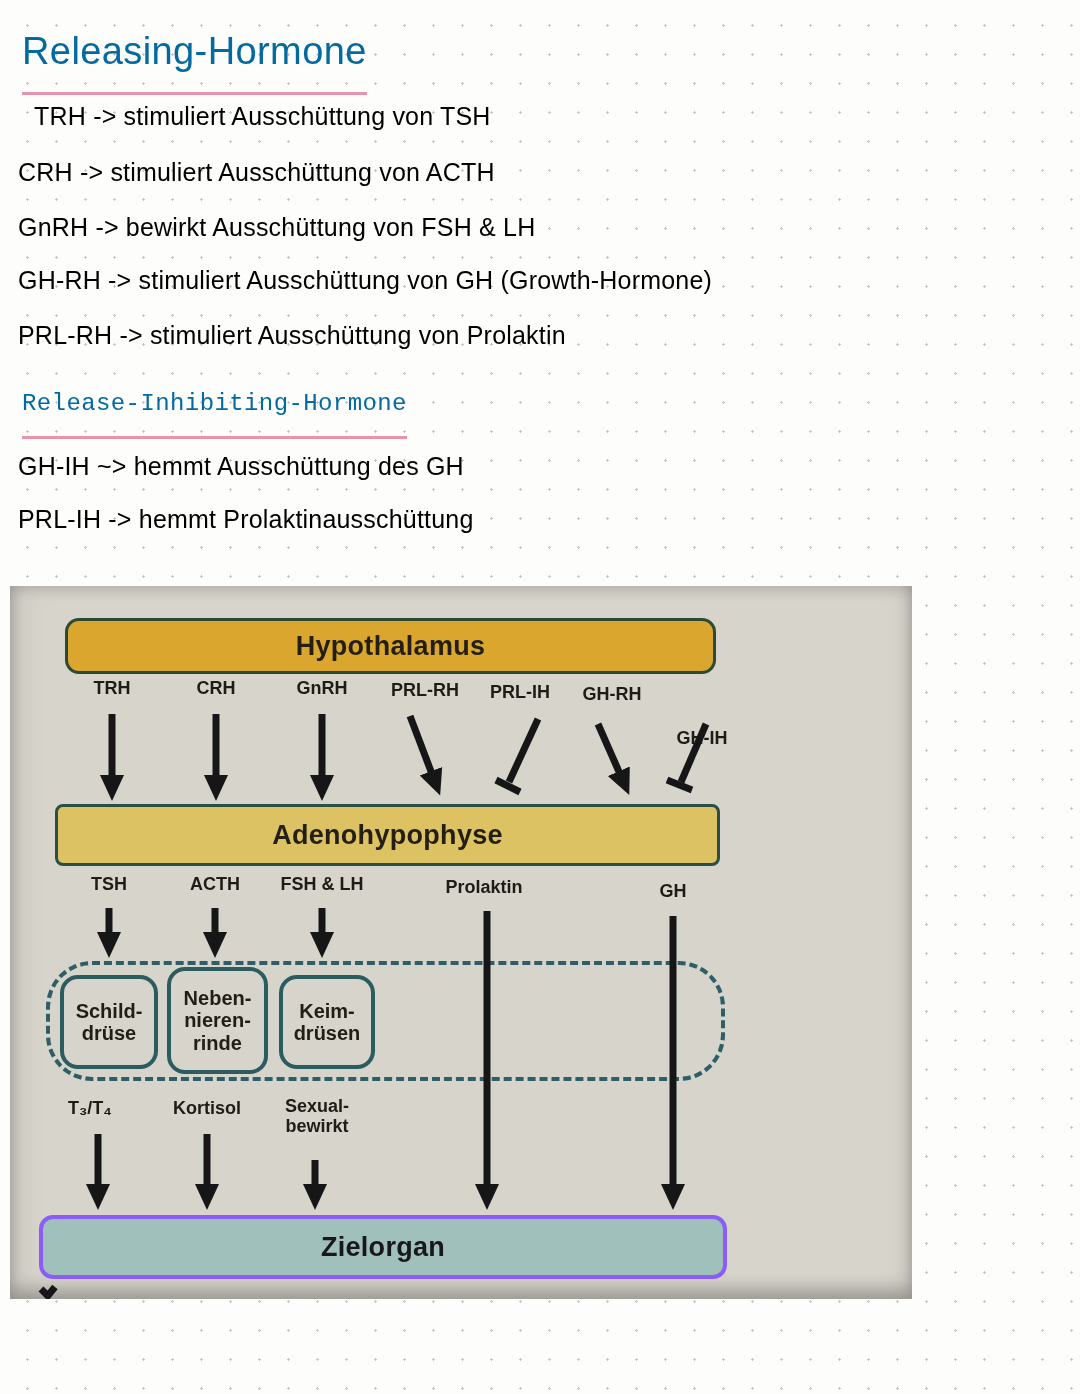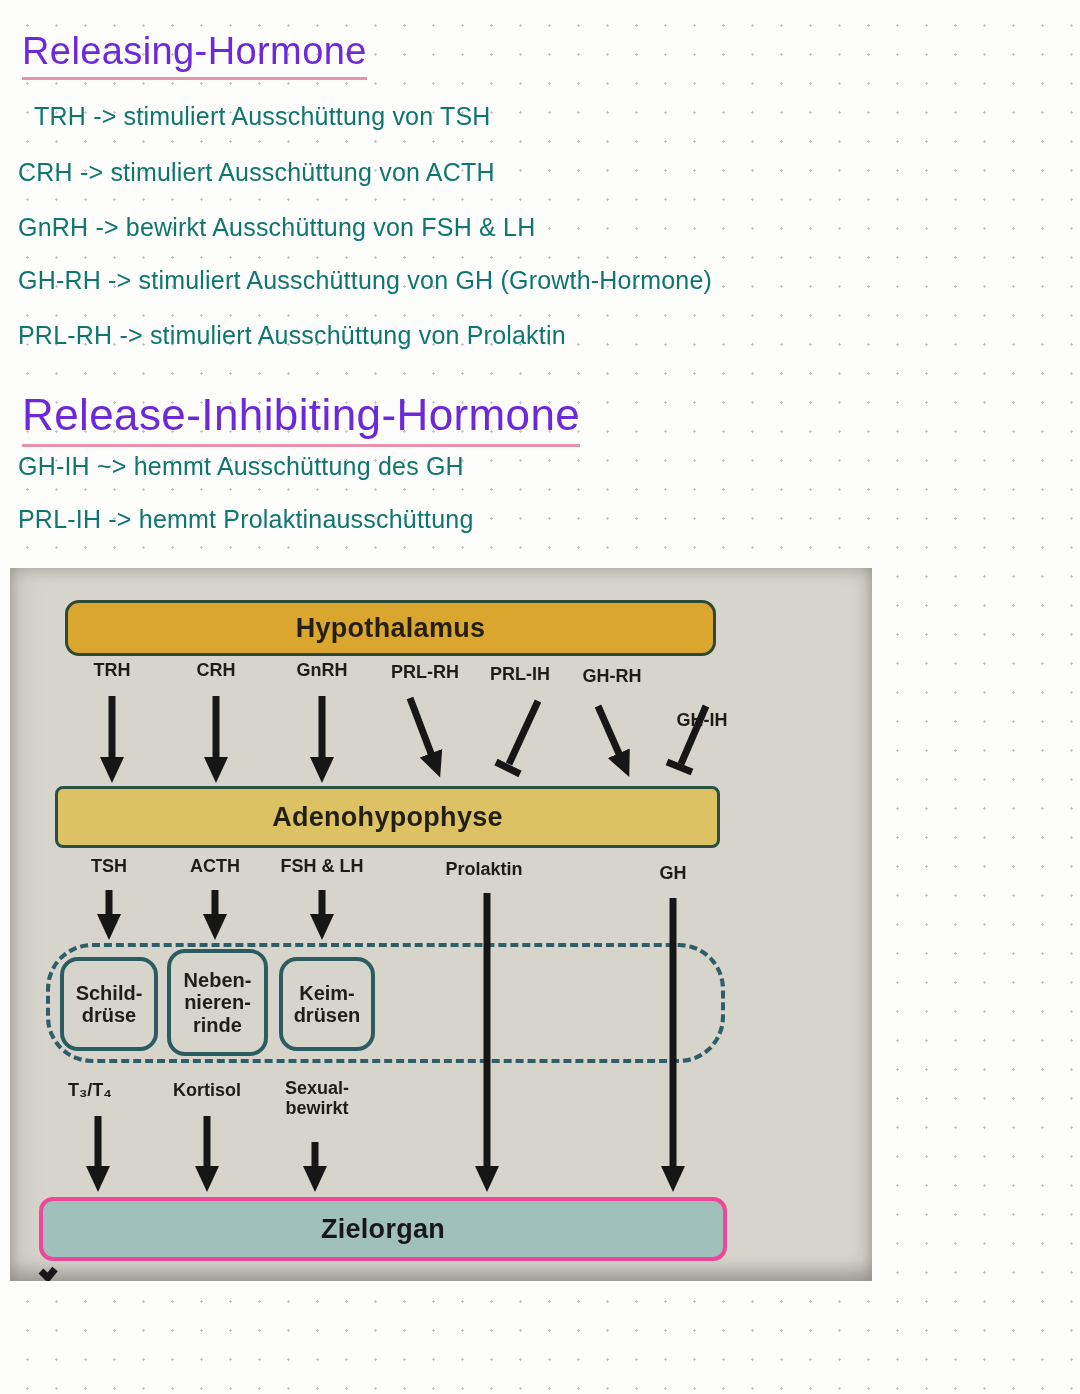--- a/index.html
+++ b/index.html
@@ -9,51 +9,52 @@
     background-image:radial-gradient(circle,#c6c6c6 1.15px, rgba(0,0,0,0) 1.4px);
     background-size:29px 29px;
     background-position:13px 11px;
     font-family:"Liberation Sans", sans-serif;
     overflow:hidden;
     position:relative;
   }
   
   .note{
     position:absolute;
-    color:#0f766e;
+    color:#000000;
     font-size:25px;
     letter-spacing:.2px;
     white-space:nowrap;
   }
   .heading{
     position:absolute;
-    color:#6d28d9;
+    color:#0369a1;
     font-size:38px;
     letter-spacing:.4px;
-    padding-bottom:4px;
+    padding-bottom:19px;
     border-bottom:3px solid #e694ab;
     white-space:nowrap;
   }
   
   .photo{
     position:absolute;
-    left:10px;top:568px;
+    left:10px;top:586px;
     width:862px;height:713px;
     background:#d7d4cc;
     box-shadow:inset 0 -12px 16px rgba(0,0,0,.20), inset 0 4px 12px rgba(0,0,0,.10), inset 14px 0 24px rgba(0,0,0,.06), inset -10px 0 20px rgba(0,0,0,.05);
+    padding-left:40px;
   }
   .bar{
     position:absolute;
     display:flex;align-items:center;justify-content:center;
     font-weight:bold;font-size:27px;color:#241f16;
     letter-spacing:.3px;
   }
   .bar.gold{background:#dba62d;border:3px solid #2c4a33;border-radius:14px;}
   .bar.pale{background:#dcc262;border:3px solid #2a4f44;border-radius:8px;}
-  .bar.teal{background:#a0c0bc;border:4px solid #ec4899;border-radius:14px;color:#18181a;}
+  .bar.teal{background:#a0c0bc;border:4px solid #8b5cf6;border-radius:14px;color:#18181a;}
   .dlabel{
     position:absolute;
     transform:translateX(-50%);
     font-weight:bold;font-size:18px;color:#1f1b16;
     white-space:nowrap;text-align:center;
   }
   .pre{white-space:pre-line;line-height:1.12;}
   .dashedbox{
     position:absolute;
     left:36px;top:375px;width:671px;height:112px;
@@ -75,21 +76,21 @@
 
 <div>
 
   <div class="heading" style="left:22px;top:30px;">Releasing-Hormone</div>
   <div class="note" style="left:34px;top:102px;">TRH -&gt; stimuliert Ausschüttung von TSH</div>
   <div class="note" style="left:18px;top:158px;">CRH -&gt; stimuliert Ausschüttung von ACTH</div>
   <div class="note" style="left:18px;top:213px;">GnRH -&gt; bewirkt Ausschüttung von FSH &amp; LH</div>
   <div class="note" style="left:18px;top:266px;">GH-RH -&gt; stimuliert Ausschüttung von GH (Growth-Hormone)</div>
   <div class="note" style="left:18px;top:321px;">PRL-RH -&gt; stimuliert Ausschüttung von Prolaktin</div>
 
-  <div class="heading" style="left:22px;top:390px;font-size:44px;">Release-Inhibiting-Hormone</div>
+  <div class="heading" style="left:22px;top:390px;font-size:24px;font-family:Liberation Mono, monospace;">Release-Inhibiting-Hormone</div>
   <div class="note" style="left:18px;top:452px;">GH-IH ~&gt; hemmt Ausschüttung des GH</div>
   <div class="note" style="left:18px;top:505px;">PRL-IH -&gt; hemmt Prolaktinausschüttung</div>
 
   <div class="photo">
 
     <div class="bar gold" style="left:55px;top:32px;width:645px;height:50px;">Hypothalamus</div>
 
     <span class="dlabel" style="left:102px;top:92px;">TRH</span>
     <span class="dlabel" style="left:206px;top:92px;">CRH</span>
     <span class="dlabel" style="left:312px;top:92px;">GnRH</span>

